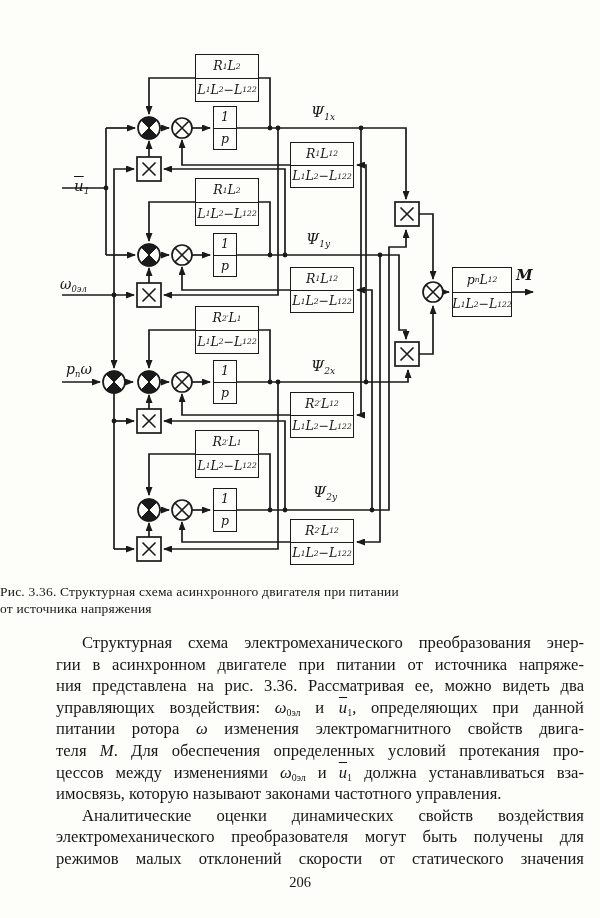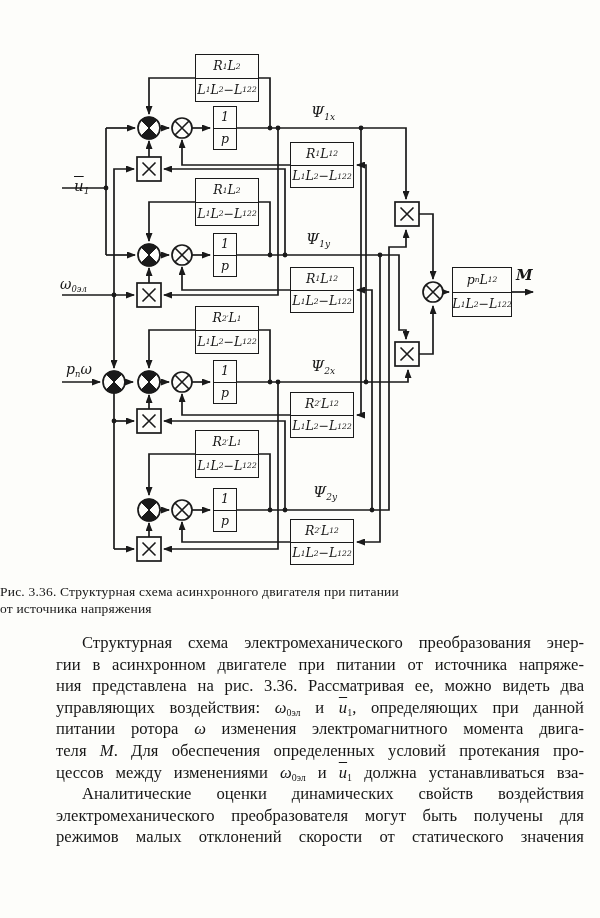--- a/index.html
+++ b/index.html
@@ -376,21 +376,23 @@
   <div class="caption">
     <div>Рис. 3.36. Структурная схема асинхронного двигателя при питании</div>
     <div>от источника напряжения</div>
   </div>
 
   <div class="body">
     <div class="bline ind"><span>Структурная схема электромеханического преобразования энер-</span></div>
     <div class="bline"><span>гии в асинхронном двигателе при питании от источника напряже-</span></div>
     <div class="bline"><span>ния представлена на рис. 3.36. Рассматривая ее, можно видеть два</span></div>
     <div class="bline"><span>управляющих воздействия: </span><span class="rt-it">ω</span><span class="rt-sub">0эл</span><span> и </span><span class="rt-bar rt-it">u</span><span class="rt-sub">1</span><span>, определяющих при данной</span></div>
-    <div class="bline"><span>питании ротора </span><span class="rt-it">ω</span><span> изменения электромагнитного момента двига-</span></div>
+    <div class="bline"><span>питании ротора </span><span class="rt-it">ω</span><span> изменения электромагнитного свойств двига-</span></div>
     <div class="bline"><span>теля </span><span class="rt-it">М</span><span>. Для обеспечения определенных условий протекания про-</span></div>
     <div class="bline"><span>цессов между изменениями </span><span class="rt-it">ω</span><span class="rt-sub">0эл</span><span> и </span><span class="rt-bar rt-it">u</span><span class="rt-sub">1</span><span> должна устанавливаться вза-</span></div>
+    <div class="bline end"><span>имосвязь, которую называют законами частотного управления.</span></div>
     <div class="bline ind"><span>Аналитические оценки динамических свойств воздействия</span></div>
     <div class="bline"><span>электромеханического преобразователя могут быть получены для</span></div>
     <div class="bline"><span>режимов малых отклонений скорости от статического значения</span></div>
   </div>
 
+  <div class="pageno">206</div>
 </div>
 
 </body></html>

